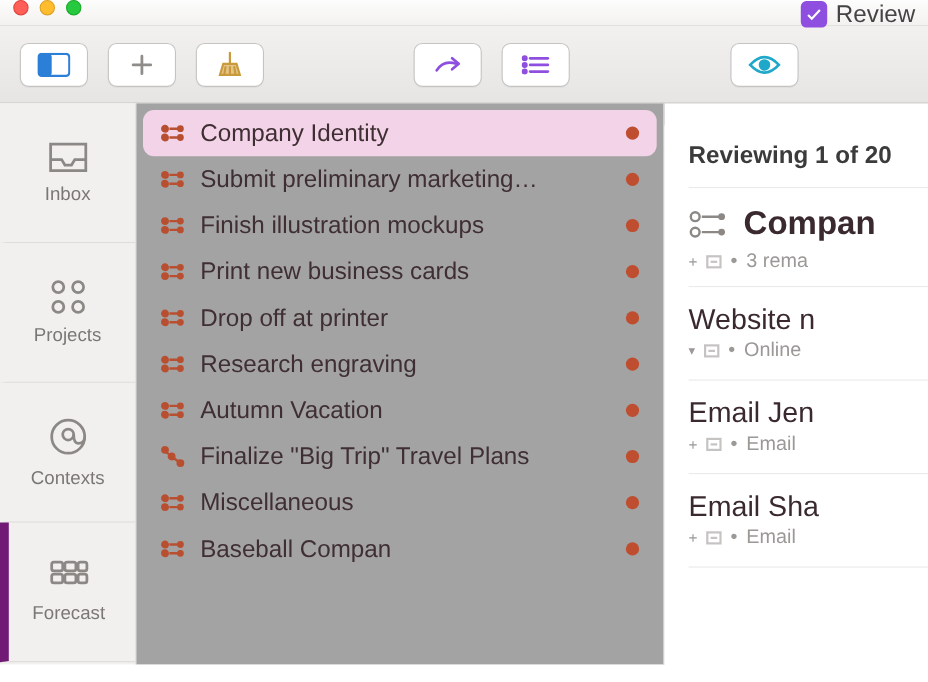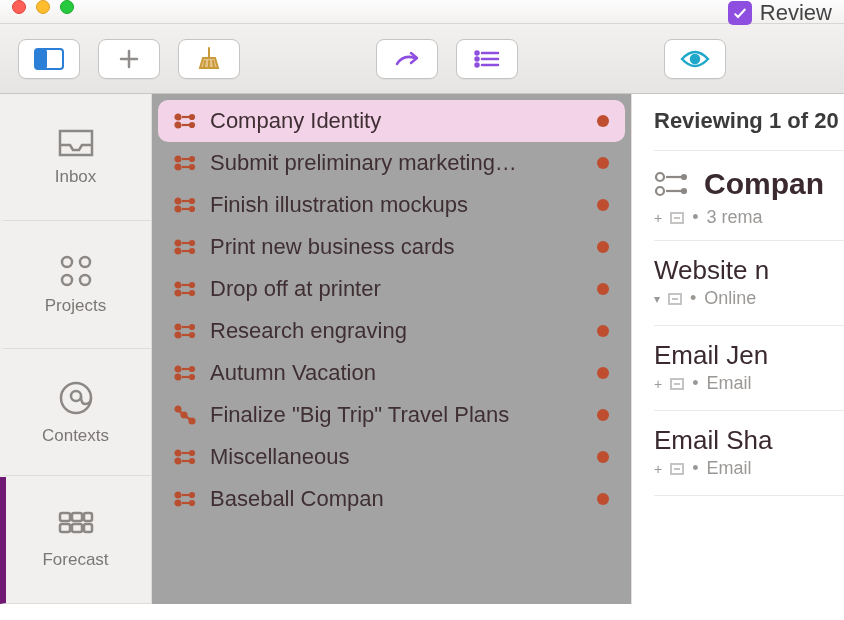--- a/index.html
+++ b/index.html
@@ -46,34 +46,34 @@
   .tool-gap-md { width: 110px; }
 
   
   .content {
     display: flex;
     height: calc(620px - 40px - 70px);
   }
 
   
   .sidebar {
-    width: 152px;
+    width: 124px;
     background: #f2f0ef;
     border-right: 1px solid #dedcdb;
-    display: flex; flex-direction: column; justify-content: space-between;
+    display: flex; flex-direction: column;
   }
   .tab {
     height: 127px;
     border-bottom: 1px solid #dedcdb;
     display: flex; flex-direction: column; align-items: center; justify-content: center;
     gap: 8px; color: #7a7775; font-size: 17px;
     border-left: 6px solid transparent;
     padding-right: 6px;
   }
-  .tab:last-child { border-left: 6px solid #701a75; }
+  .tab:last-child { border-left: 8px solid #701a75; }
   .tab-icon { color: #8b8885; }
 
   
   .midlist {
     width: 480px;
     background: #a3a3a3;
     border-right: 1px solid #e4dedd;
     overflow: hidden;
     padding: 6px 0;
   }
@@ -88,20 +88,21 @@
   .row-icon { width: 22px; height: 22px; display:flex; align-items:center; justify-content:center; flex: 0 0 22px; }
   .row-label { flex: 1; white-space: nowrap; overflow: hidden; text-overflow: ellipsis; }
   .row-dot { width: 12px; height: 12px; background: #be4e2f; border-radius: 50%; flex: 0 0 12px; }
 
   
   .detail {
     flex: 1;
     padding: 14px 0 0 22px;
     background: #fff;
     overflow: hidden;
+    margin-top: 20px;
   }
   .detail-header {
     font-size: 22px; font-weight: 700; color: #3b3b3b;
     padding-bottom: 16px; border-bottom: 1px solid #eceae9; margin-right: 0;
   }
   .detail-title-row {
     display: flex; align-items: center; gap: 16px; padding: 16px 0 4px 0;
   }
   .detail-title-icon { color: #8b8885; }
   .detail-title { font-size: 30px; font-weight: 700; color: #3a2a2f; white-space: nowrap; }

